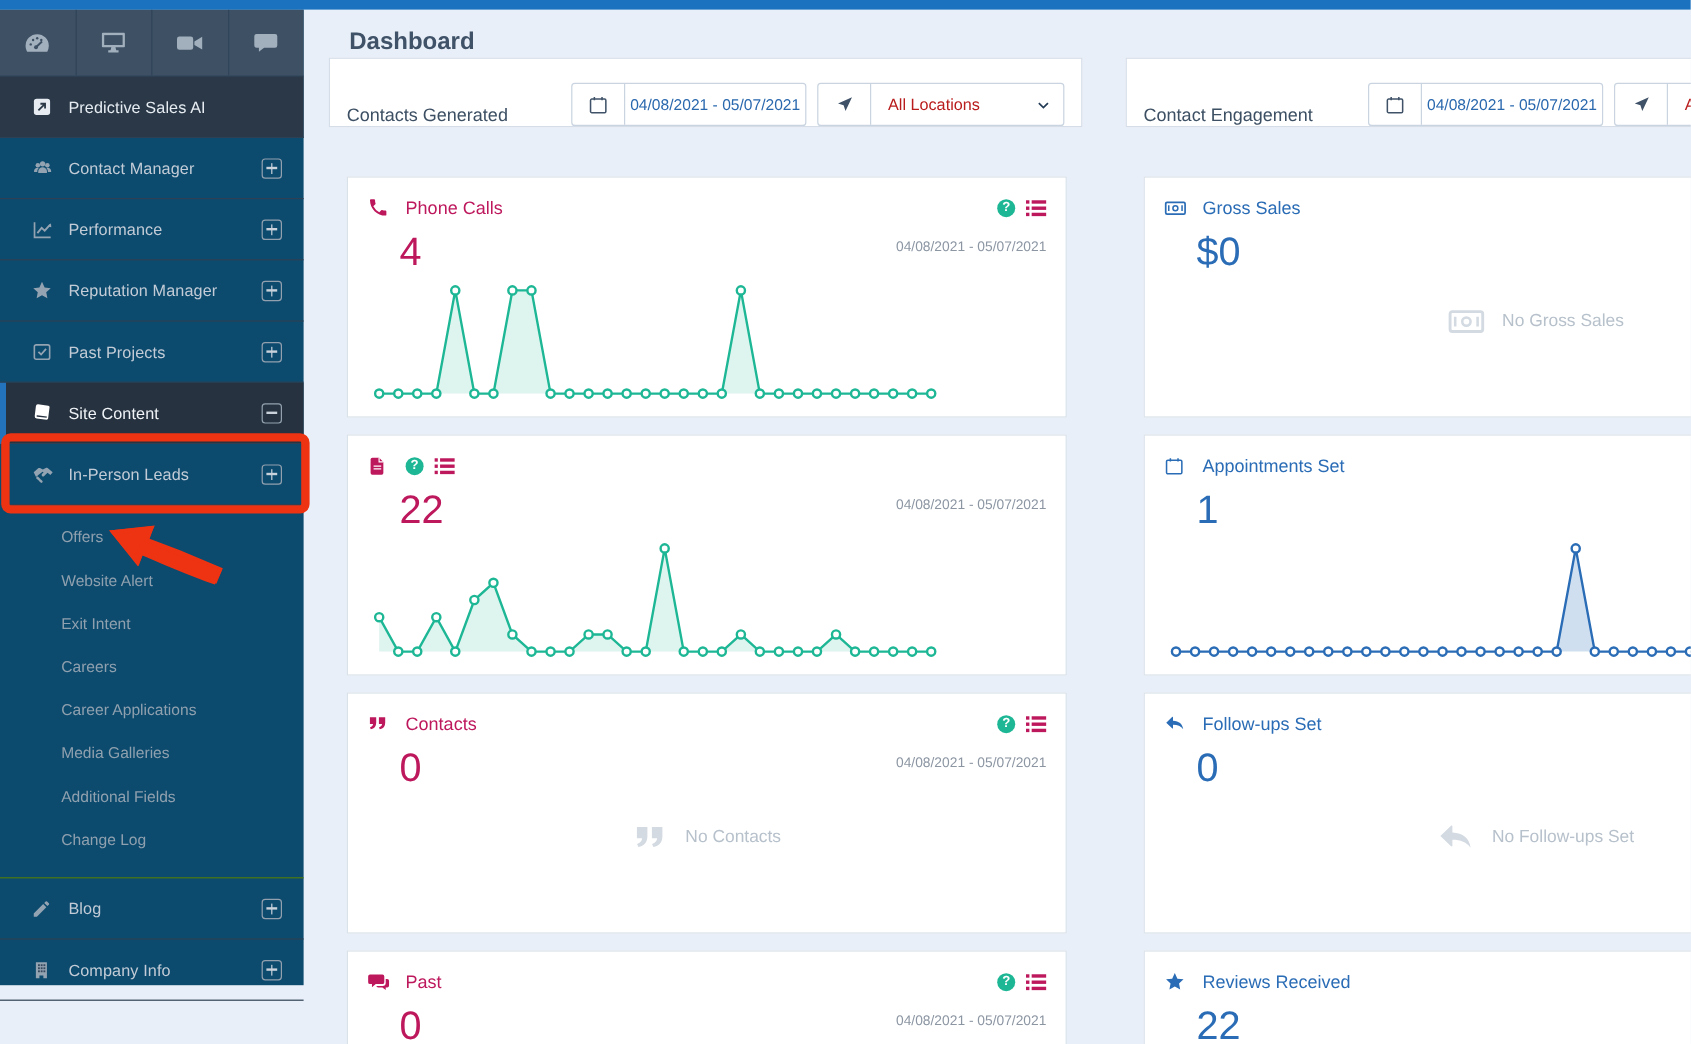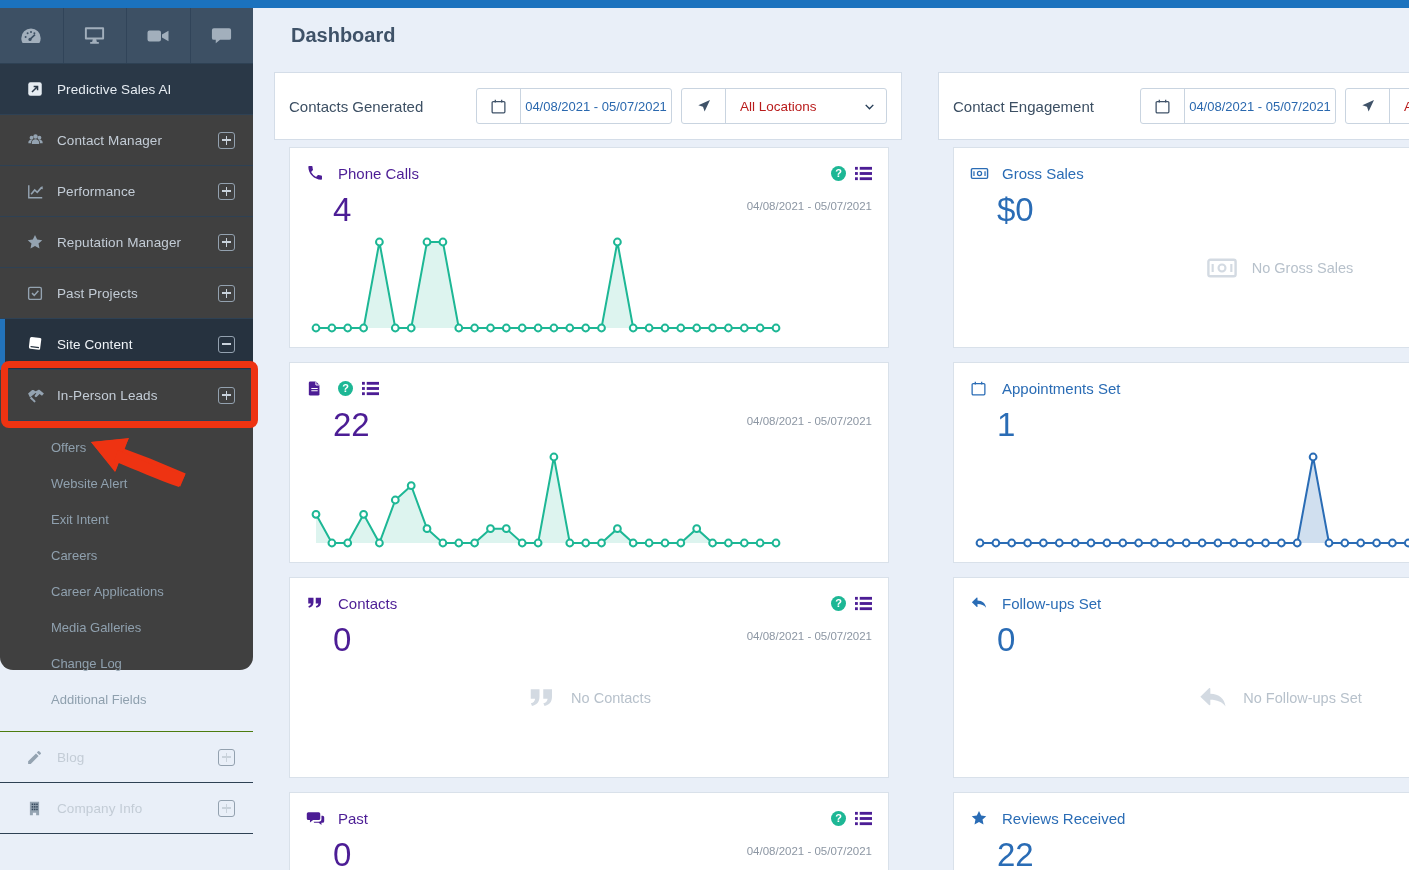--- a/index.html
+++ b/index.html
@@ -10,21 +10,21 @@
     background:#e9eff8;
     position:relative;
     color:#3f5268;
   }
   svg { display:block; }
 
   
   .topbar { position:absolute; left:0; top:0; width:1409px; height:8px; background:#1b72be; z-index:5; }
 
   
-  .sidebar { position:absolute; left:0; top:8px; width:253px; height:662px; background:#404040; z-index:4;border-radius:13px; }
+  .sidebar { position:absolute; left:0; top:8px; width:253px; height:813px; background:#0c4a6e; z-index:4; }
   .icon-row { display:flex; height:56px; background:#3d5064; border-bottom:1px solid #2e4154; }
   .icon-cell { flex:1; display:flex; align-items:center; justify-content:center; color:#a2afbc; border-right:1px solid #314459; cursor:pointer; }
   .icon-cell:last-child { border-right:none; }
 
   .nav-item {
     position:relative; height:51px; display:flex; align-items:center;
     padding:0 18px 0 26px; border-bottom:1px solid #2e4154;
     color:#c3ccd6; font-size:13.5px; cursor:pointer;
   }
   .nav-item .nav-icon { width:18px; margin-right:13px; color:#94a3b1; flex:none; }
@@ -46,22 +46,22 @@
     position:absolute; left:1px; top:361px; width:257px; height:67px;
     border:7px solid #ee3312; border-radius:8px; z-index:20; pointer-events:none;
   }
   .anno-arrow { position:absolute; left:88px; top:434px; z-index:21; pointer-events:none; }
 
   
   .main { position:absolute; left:253px; top:8px; width:1156px; height:862px;text-decoration:underline; }
   .page-title { position:absolute; left:38px; top:16px; font-size:20px; font-weight:600; color:#3f5268; }
 
   .panel {
-    position:absolute; top:64px; height:68px; background:#fff;
-    border:1px solid #d4dde8; display:flex; align-items:center; padding:0 14px;
+    position:absolute; top:40px; height:58px; background:#fff;
+    border:1px solid #d4dde8; display:flex; align-items:flex-end; padding:0 14px;
   }
   .panel-left  { left:21px;  width:628px; }
   .panel-right { left:685px; width:628px; }
   .panel-title { font-size:15px; color:#3c4f63; flex:1; white-space:nowrap; }
   .ctrl-group { display:flex; align-items:stretch; height:36px; border:1px solid #c9d4e0; border-radius:3px; background:#fff; flex:none; }
   .ctrl-group + .ctrl-group { margin-left:9px; }
   .ctrl-icon-cell { width:44px; display:flex; align-items:center; justify-content:center; color:#3f5268; border-right:1px solid #c9d4e0; cursor:pointer; }
   .date-cell { width:150px; display:flex; align-items:center; justify-content:center; font-size:13px; color:#2a68ae; cursor:text; white-space:nowrap; }
   .select-cell { width:160px; display:flex; align-items:center; padding:0 10px 0 14px; font-size:13.5px; color:#b91c1c; cursor:pointer; white-space:nowrap; }
   .select-cell .sel-label { flex:1; }
@@ -69,21 +69,21 @@
 
   .card {
     position:absolute; height:201px; background:#fff; border:1px solid #d9e1ea;
     display:flex; flex-direction:column; padding:12px 16px 12px 16px;
   }
   .col-l { left:36px;  width:600px; }
   .col-r { left:700px; width:653px; }
   .card-head { display:flex; align-items:center; height:26px; }
   .card-icon { width:19px; margin-right:13px; flex:none; }
   .card-title { font-size:15px; flex:1; }
-  .teal  { color:#4c1d95; }
+  .teal  { color:#be185d; }
   .blue  { color:#2a6cb5; }
   .help-icon { width:15px; height:15px; border-radius:50%; color:#fff; font-size:11px; font-weight:bold;
     display:flex; align-items:center; justify-content:center; margin-right:9px; cursor:pointer; }
   .help-icon::after { content:"?"; }
   .help-icon.teal-bg { background:#1db795; }
   .list-icon { cursor:pointer; }
   .card-value { font-size:33px; line-height:1.05; margin:7px 0 0 27px; font-weight:400; }
   .card-date { position:absolute; right:16px; top:52px; font-size:11.5px; color:#8c96a3; }
   .spark { width:470px; height:100px; margin-top:auto; margin-left:5px; }
   .empty-state { flex:1; display:flex; align-items:center; justify-content:center; padding-bottom:26px; }
@@ -204,22 +204,22 @@
       <span class="expand plus"></span>
     </div>
 
     <div class="subnav">
       <div class="subnav-item">Offers</div>
       <div class="subnav-item">Website Alert</div>
       <div class="subnav-item">Exit Intent</div>
       <div class="subnav-item">Careers</div>
       <div class="subnav-item">Career Applications</div>
       <div class="subnav-item">Media Galleries</div>
+      <div class="subnav-item">Additional Fields</div>
       <div class="subnav-item">Change Log</div>
-      <div class="subnav-item">Additional Fields</div>
     </div>
 
     <div class="nav-item">
       <span class="nav-icon">
         <svg width="17" height="17" viewBox="0 0 24 24">
             <path fill="currentColor" d="M3 17.3V21h3.7L17.8 9.9 14.1 6.2 3 17.3zM20.8 7a1.2 1.2 0 0 0 0-1.7l-2.1-2.1a1.2 1.2 0 0 0-1.7 0l-1.7 1.7 3.7 3.7L20.8 7z"></path>
           </svg>
       </span>
       <span class="nav-label">Blog</span>
       <span class="expand plus"></span>

